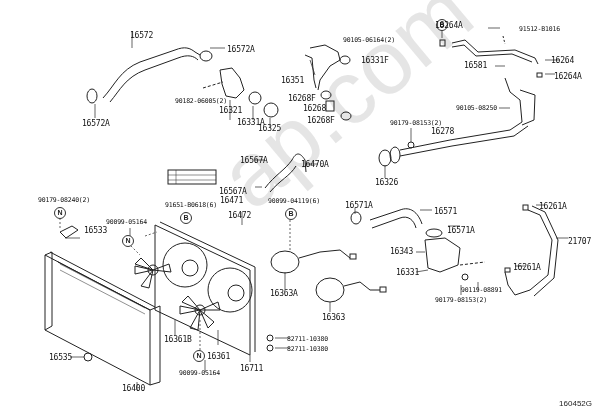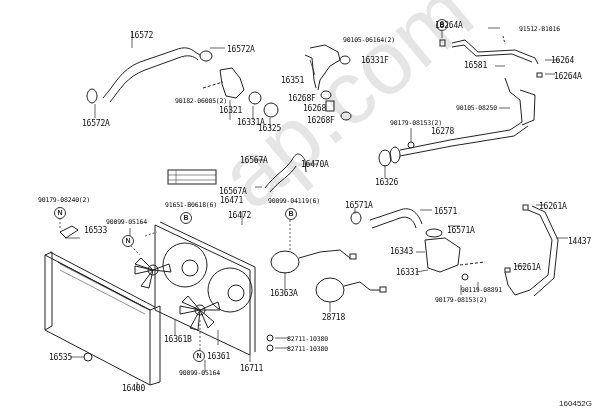--- a/index.html
+++ b/index.html
@@ -199,24 +199,24 @@
   <span class="lbl" style="left:84px;top:226px;">16533</span>
   <span class="lbl sm" style="left:106px;top:218px;">90099-05164</span>
   <span class="lbl" style="left:345px;top:201px;">16571A</span>
   <span class="lbl" style="left:434px;top:207px;">16571</span>
   <span class="lbl" style="left:447px;top:226px;">16571A</span>
   <span class="lbl" style="left:390px;top:247px;">16343</span>
   <span class="lbl" style="left:396px;top:268px;">16331</span>
   <span class="lbl sm" style="left:461px;top:286px;">90119-08891</span>
   <span class="lbl sm" style="left:435px;top:296px;">90179-08153(2)</span>
   <span class="lbl" style="left:539px;top:202px;">16261A</span>
-  <span class="lbl" style="left:568px;top:237px;">14437</span>
+  <span class="lbl" style="left:568px;top:237px;">21707</span>
   <span class="lbl" style="left:513px;top:263px;">16261A</span>
   <span class="lbl" style="left:270px;top:289px;">16363A</span>
-  <span class="lbl" style="left:322px;top:313px;">28718</span>
+  <span class="lbl" style="left:322px;top:313px;">16363</span>
   <span class="lbl sm" style="left:287px;top:335px;">82711-10380</span>
   <span class="lbl sm" style="left:287px;top:345px;">82711-10380</span>
   <span class="lbl" style="left:164px;top:335px;">16361B</span>
   <span class="lbl" style="left:207px;top:352px;">16361</span>
   <span class="lbl" style="left:240px;top:364px;">16711</span>
   <span class="lbl sm" style="left:179px;top:369px;">90099-05164</span>
   <span class="lbl" style="left:49px;top:353px;">16535</span>
   <span class="lbl" style="left:122px;top:384px;">16400</span>
 
   <div class="fig">160452G</div>

